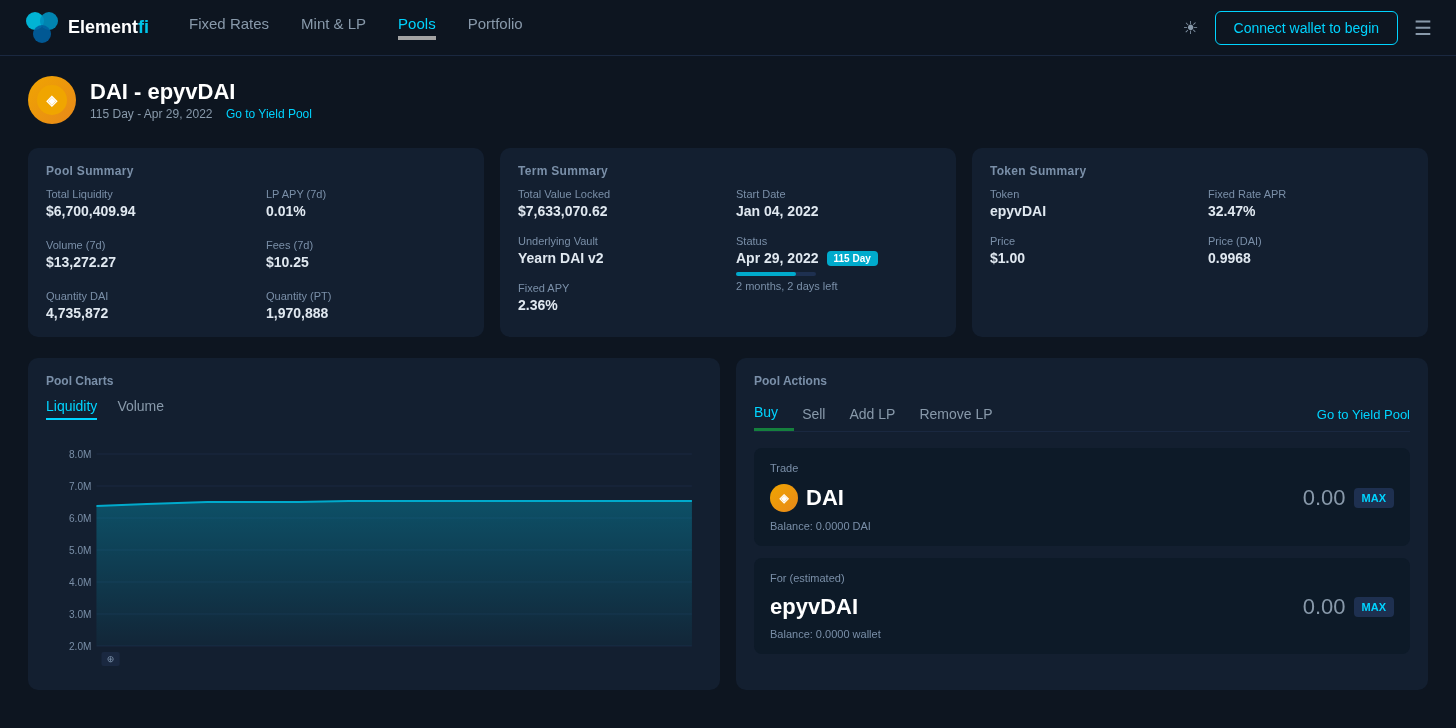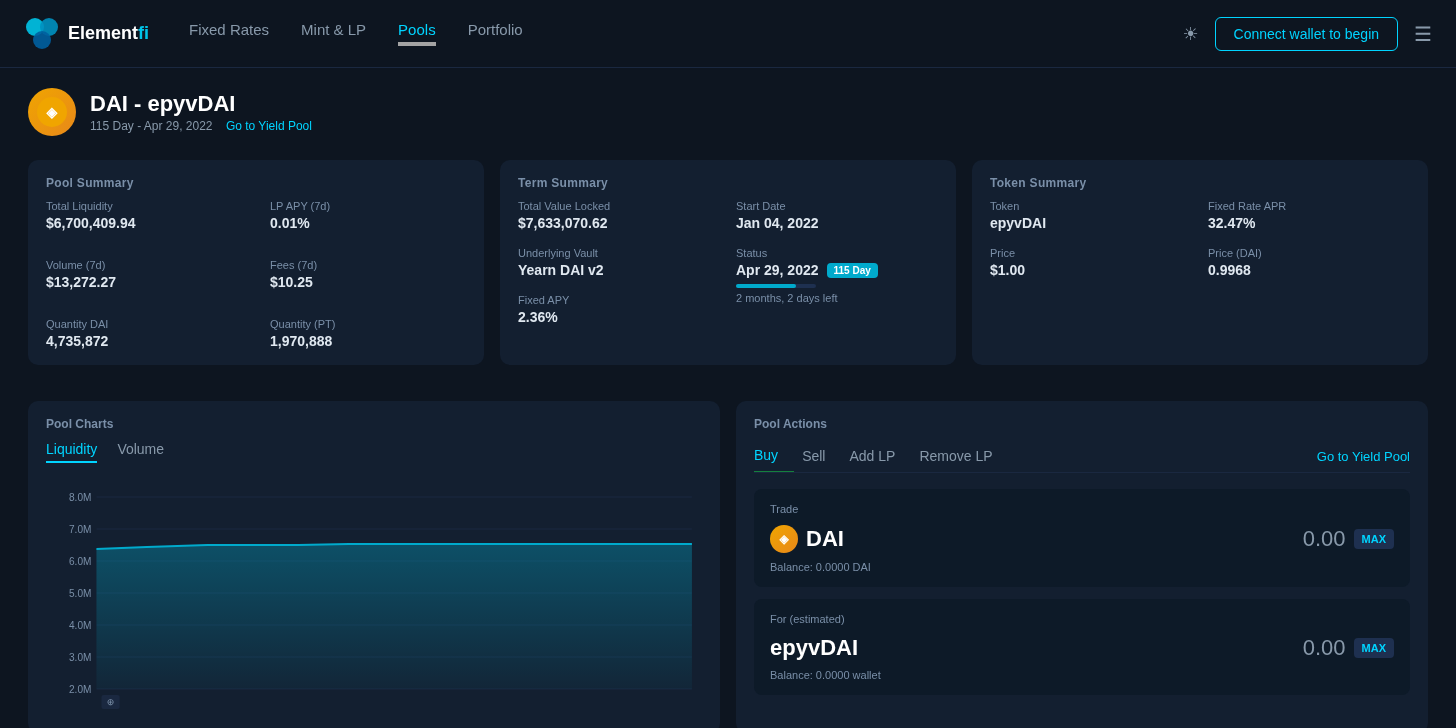--- a/index.html
+++ b/index.html
@@ -10,21 +10,21 @@
       font-size: 14px;
       min-height: 728px;
       overflow-x: hidden;
     }
 
     
     .header {
       display: flex;
       align-items: center;
       padding: 0 24px;
-      height: 68px;
+      height: 56px;
       background: #0d1520;
       border-bottom: 1px solid #1a2840;
     }
     .logo-area {
       display: flex;
       align-items: center;
       gap: 8px;
       margin-right: 40px;
     }
     .logo-icon {
@@ -115,38 +115,38 @@
       color: #00d4ff;
       text-decoration: none;
       margin-left: 10px;
     }
 
     
     .summary-row {
       display: grid;
       grid-template-columns: 1fr 1fr 1fr;
       gap: 16px;
-      margin-bottom: 36px;
+      margin-bottom: 21px;
     }
     .card {
       background: #131f30;
       border-radius: 10px;
       padding: 16px 18px;
     }
     .card-title {
       font-size: 12px;
       color: #7a8fa8;
       font-weight: 600;
       margin-bottom: 10px;
       letter-spacing: 0.3px;
     }
     .card-grid {
       display: grid;
       grid-template-columns: 1fr 1fr;
-      gap: 28px;
+      gap: 20px;
     }
     .stat-label {
       font-size: 11px;
       color: #7a8fa8;
       margin-bottom: 3px;
     }
     .stat-value {
       font-size: 14px;
       color: #e0e8f0;
       font-weight: 600;
@@ -268,21 +268,21 @@
     }
     .action-tab {
       font-size: 14px;
       color: #8899aa;
       cursor: pointer;
       padding: 6px 16px 8px 0;
       margin-right: 8px;
     }
     .action-tab.active {
       color: #00d4ff;
-      border-bottom: 1px solid #15803d;
+      border-bottom: 3px solid #15803d;
     }
     .action-tab-link {
       margin-left: auto;
       color: #00d4ff;
       font-size: 13px;
       cursor: pointer;
     }
 
     
     .trade-box {

